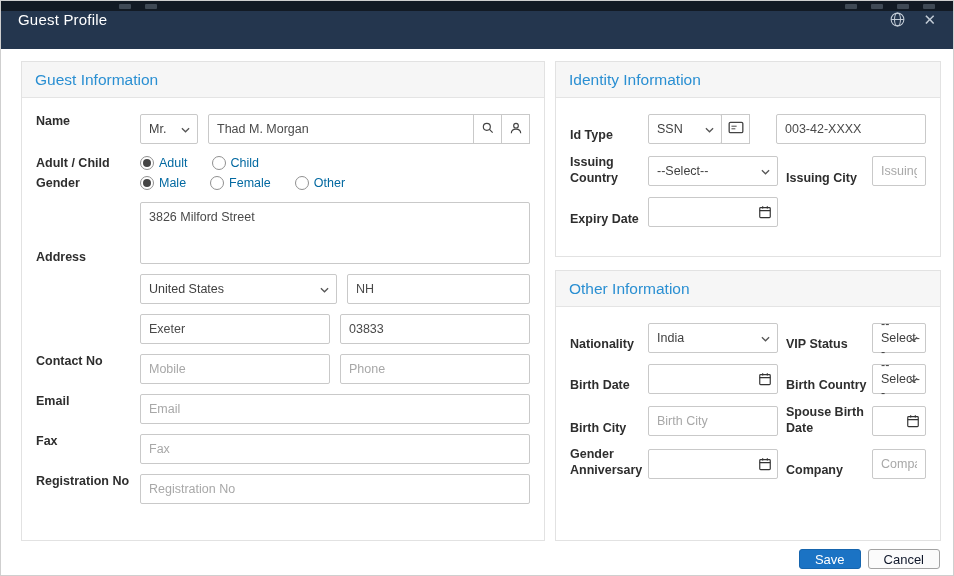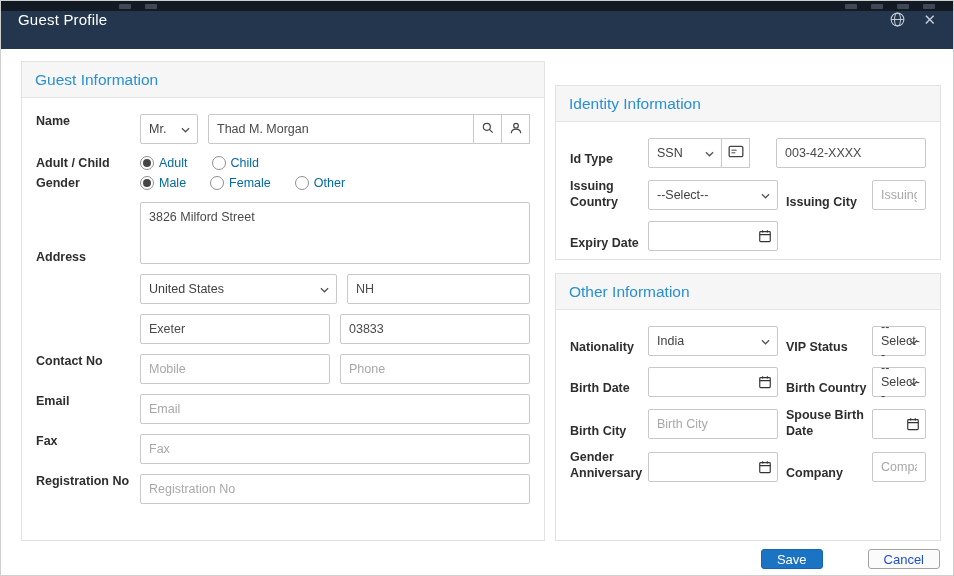--- a/index.html
+++ b/index.html
@@ -23,21 +23,21 @@
            font-size:15px; line-height:1; }
 
   
   .modal-body { display:flex; gap:10px; padding:12px 12px 0; height:492px; flex:none; }
   .panel { border:1px solid #e2e2e2; background:#fff; display:flex; flex-direction:column; min-height:0; }
   .panel-header { background:#f6f6f6; border-bottom:1px solid #e4e4e4; padding:0 13px; height:36px;
                   display:flex; align-items:center; color:#2a8fd2; font-size:15.5px; flex:none; }
   .panel-body { padding:16px 14px 0; flex:1; min-height:0; }
   .left-panel { width:524px; flex:none;margin-left:8px; }
   .right-col { flex:1; display:flex; flex-direction:column; gap:13px; min-width:0; }
-  .identity-panel { height:175px; flex:none;margin-top:24px; }
+  .identity-panel { height:196px; flex:none; }
   .other-panel { flex:1; }
 
   
   .frow { display:flex; align-items:flex-start; margin-bottom:10px; }
   .frow.tight { margin-bottom:6px; }
   .frow.gap12 { margin-bottom:12px; }
   .frow.top { align-items:flex-end; }
   .frow.top .flabel { padding-top:3px; }
   .flabel { width:104px; flex:none; font-size:12.5px; font-weight:700; color:#2e2e2e; }
   .ctrls { flex:1; display:flex; gap:10px; min-width:0; align-items:center; }
@@ -78,21 +78,21 @@
   .ctrl2 { flex:1 1 0 !important; width:auto !important; min-width:0; }
   .date-wrap { position:relative; width:130px; flex:none; }
   .date-wrap .inp { padding-right:26px; }
   .cal { position:absolute; right:6px; top:8px; cursor:pointer; display:flex; line-height:0; }
 
   
   .modal-footer { height:36px; display:flex; align-items:center; justify-content:flex-end;
                   gap:7px; padding:0 13px; flex:none; }
   .btn { height:20px; font-family:inherit; font-size:13px; border-radius:3px; cursor:pointer; padding:0 15px; }
   .btn-save { background:#1b73c4; border:1px solid #1665ae; color:#fff; }
-  .btn-cancel { background:#fbfbfb; border:1px solid #a3a3a3; color:#1d4ed8;margin-left:38px; }
+  .btn-cancel { background:#fbfbfb; border:1px solid #a3a3a3; color:#0f172a; }
 </style>
 </head>
 <body>
 
 <div class="screen">
 
   <div class="app-strip">
     <span class="strip-icon sp115"></span>
     <span class="strip-icon"></span>
     <span class="strip-icon far"></span>

